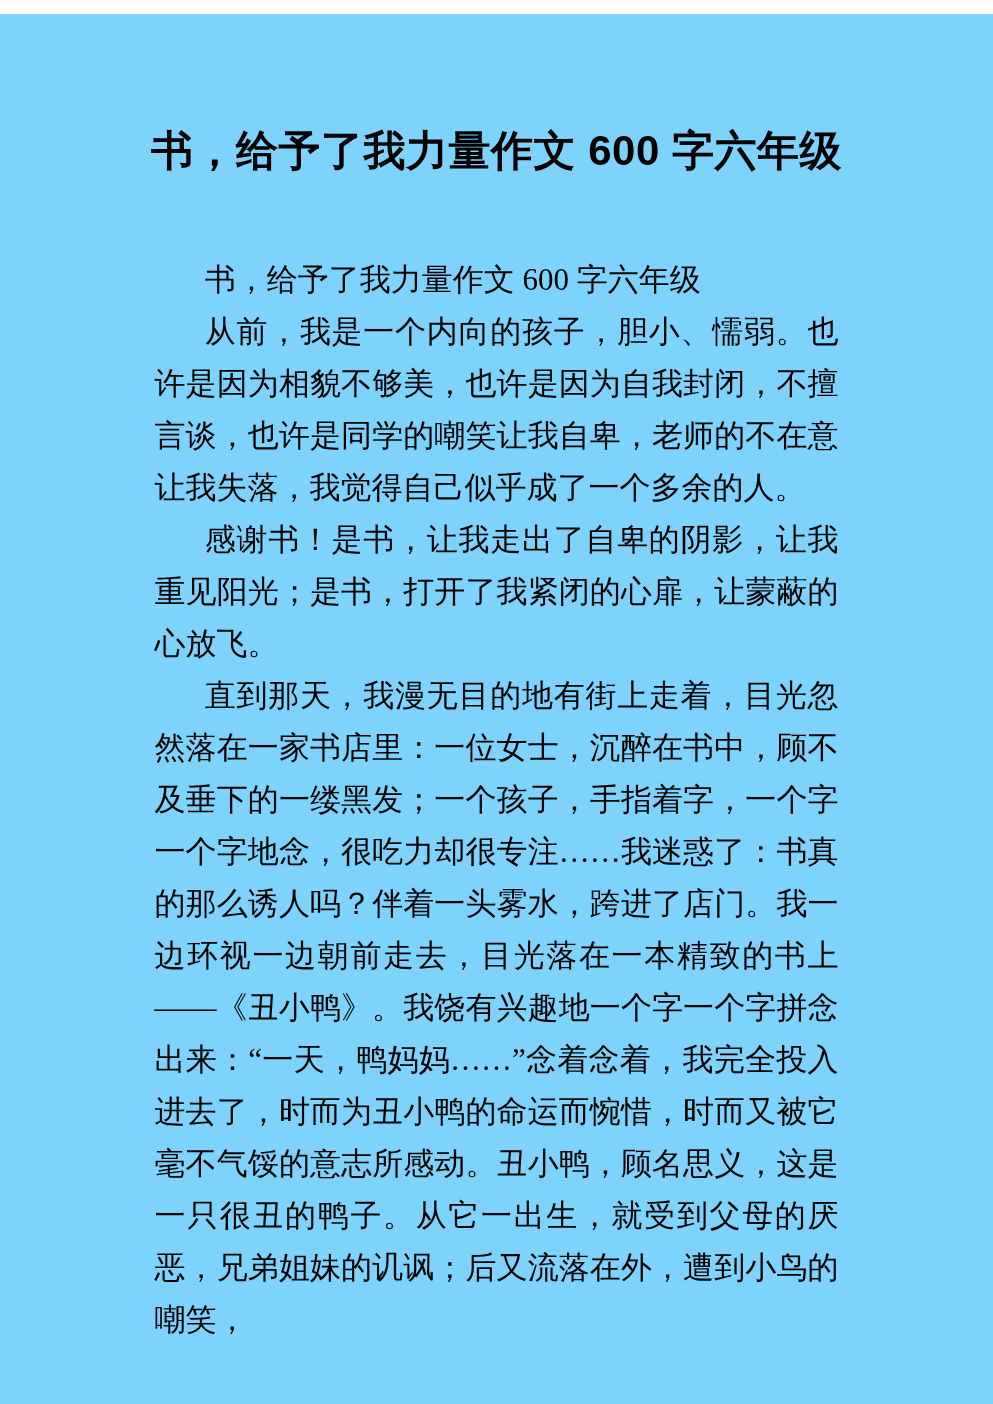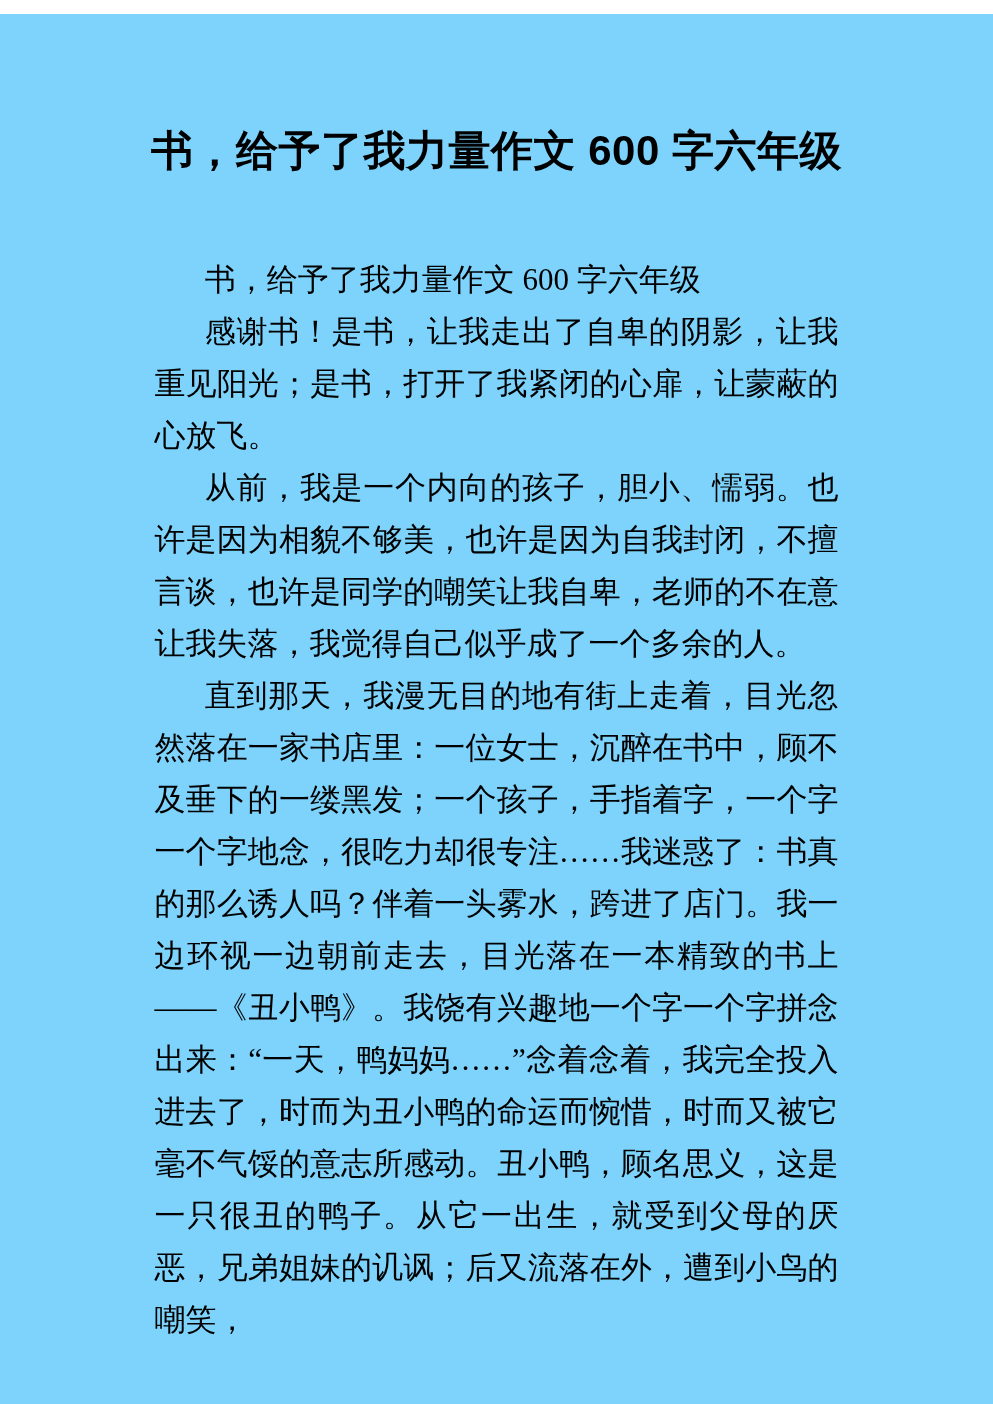--- a/index.html
+++ b/index.html
@@ -43,17 +43,17 @@
   }
 </style>
 </head>
 <body>
 
 <div class="page">
   <h1 class="doc-title">书，给予了我力量作文 600 字六年级</h1>
 
   <div class="doc-body">
     <p>书，给予了我力量作文 600 字六年级</p>
+    <p>从前，我是一个内向的孩子，胆小、懦弱。也许是因为相貌不够美，也许是因为自我封闭，不擅言谈，也许是同学的嘲笑让我自卑，老师的不在意让我失落，我觉得自己似乎成了一个多余的人。</p>
     <p>感谢书！是书，让我走出了自卑的阴影，让我重见阳光；是书，打开了我紧闭的心扉，让蒙蔽的心放飞。</p>
-    <p>从前，我是一个内向的孩子，胆小、懦弱。也许是因为相貌不够美，也许是因为自我封闭，不擅言谈，也许是同学的嘲笑让我自卑，老师的不在意让我失落，我觉得自己似乎成了一个多余的人。</p>
     <p>直到那天，我漫无目的地有街上走着，目光忽然落在一家书店里：一位女士，沉醉在书中，顾不及垂下的一缕黑发；一个孩子，手指着字，一个字一个字地念，很吃力却很专注……我迷惑了：书真的那么诱人吗？伴着一头雾水，跨进了店门。我一边环视一边朝前走去，目光落在一本精致的书上——《丑小鸭》。我饶有兴趣地一个字一个字拼念出来：“一天，鸭妈妈……”念着念着，我完全投入进去了，时而为丑小鸭的命运而惋惜，时而又被它毫不气馁的意志所感动。丑小鸭，顾名思义，这是一只很丑的鸭子。从它一出生，就受到父母的厌恶，兄弟姐妹的讥讽；后又流落在外，遭到小鸟的嘲笑，</p>
   </div>
 </div>
 
 </body></html>

